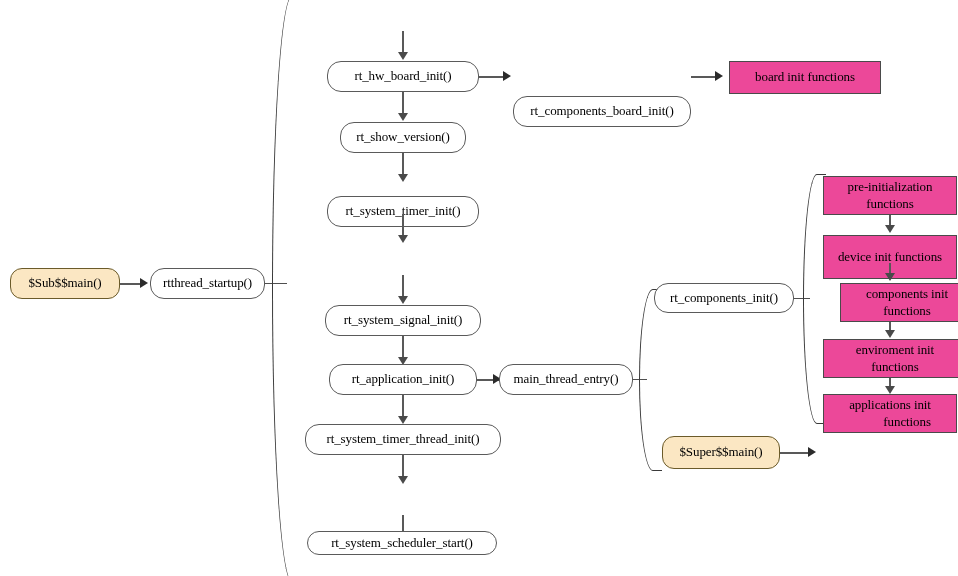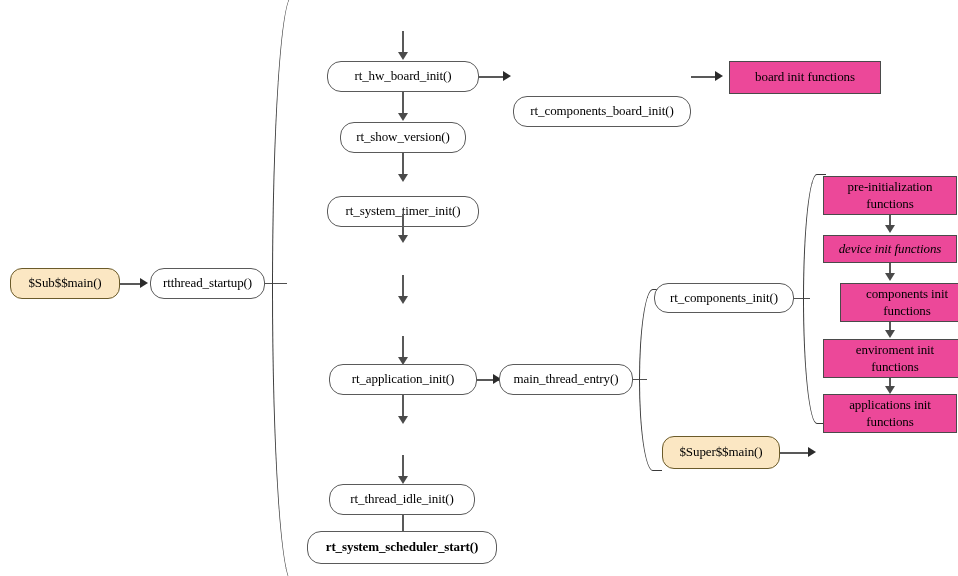--- a/index.html
+++ b/index.html
@@ -110,35 +110,36 @@
   <div class="vline" style="left:401.9px; top:153px; height:23px;"></div>
   <div class="arrow-down" style="left:397.8px; top:174px;"></div>
 
   <div class="node" style="left:327px; top:196px; width:152px; height:31px;">rt_system_timer_init()</div>
   <div class="vline" style="left:401.9px; top:214px; height:23px;"></div>
   <div class="arrow-down" style="left:397.8px; top:235px;"></div>
 
   <div class="vline" style="left:401.9px; top:275px; height:23px;"></div>
   <div class="arrow-down" style="left:397.8px; top:296px;"></div>
 
+  <div class="node" style="left:325px; top:305px; width:156px; height:31px;">rt_system_signal_init()</div>
   <div class="vline" style="left:401.9px; top:336px; height:23px;"></div>
   <div class="arrow-down" style="left:397.8px; top:357px;"></div>
 
   <div class="node" style="left:329px; top:364px; width:148px; height:31px;">rt_application_init()</div>
   <div class="vline" style="left:401.9px; top:395px; height:23px;"></div>
   <div class="arrow-down" style="left:397.8px; top:416px;"></div>
 
+  <div class="node" style="left:305px; top:424px; width:196px; height:31px;">rt_system_timer_thread_init()</div>
   <div class="vline" style="left:401.9px; top:455px; height:23px;"></div>
   <div class="arrow-down" style="left:397.8px; top:476px;"></div>
 
-  <div class="node" style="left:329px; top:484px; width:146px; height:31px;">rt_thread_idle_init()</div>
   <div class="vline" style="left:401.9px; top:515px; height:23px;"></div>
   <div class="arrow-down" style="left:397.8px; top:536px;"></div>
 
-  <div class="node" style="left:307px; top:531px; width:190px; height:33px;font-weight:bold;">rt_system_scheduler_start()</div>
+  <div class="node" style="left:307px; top:531px; width:190px; height:24px;">rt_system_scheduler_start()</div>
 
   <div class="hline" style="left:479px; top:75.5px; width:28px;"></div>
   <div class="arrow-right" style="left:503px; top:71.3px;"></div>
 
   <div class="node" style="left:513px; top:61px; width:178px; height:31px;margin-top:35px;">rt_components_board_init()</div>
 
   <div class="hline" style="left:691px; top:75.5px; width:28px;"></div>
   <div class="arrow-right" style="left:715px; top:71.3px;"></div>
 
   <div class="node blue" style="left:729px; top:61px; width:152px; height:33px;">board init functions</div>
@@ -156,35 +157,35 @@
 
   <div class="hline hair" style="left:794px; top:298px; width:16px;"></div>
 
   <div class="brace" style="left:803px; top:174px; width:22px; height:248px;"></div>
 
   <div class="node blue two-line" style="left:823px; top:176px; width:134px; height:39px;">pre-initialization
 functions</div>
   <div class="vline" style="left:888.9px; top:215px; height:12px;"></div>
   <div class="arrow-down" style="left:884.8px; top:225px;"></div>
 
-  <div class="node blue" style="left:823px; top:235px; width:134px; height:28px;font-style:italic;">device init functions</div>
+  <div class="node blue" style="left:823px; top:235px; width:134px; height:44px;">device init functions</div>
   <div class="vline" style="left:888.9px; top:263px; height:12px;"></div>
   <div class="arrow-down" style="left:884.8px; top:273px;"></div>
 
   <div class="node blue two-line" style="left:823px; top:283px; width:134px; height:39px;margin-left:17px;">components init
 functions</div>
   <div class="vline" style="left:888.9px; top:322px; height:10px;"></div>
   <div class="arrow-down" style="left:884.8px; top:330px;"></div>
 
   <div class="node blue two-line" style="left:823px; top:339px; width:144px; height:39px;">enviroment init
 functions</div>
   <div class="vline" style="left:888.9px; top:378px; height:10px;"></div>
   <div class="arrow-down" style="left:884.8px; top:386px;"></div>
 
-  <div class="node blue two-line" style="left:823px; top:394px; width:134px; height:39px;">applications init
+  <div class="node blue two-line" style="left:823px; top:394px; width:134px; height:39px;text-align:right;">applications init
 functions</div>
 
   <div class="node rect cream" style="left:662px; top:436px; width:118px; height:33px;">$Super$$main()</div>
 
   <div class="hline" style="left:780px; top:451.5px; width:32px;"></div>
   <div class="arrow-right" style="left:808px; top:447.3px;"></div>
 
 
 </div>
 

